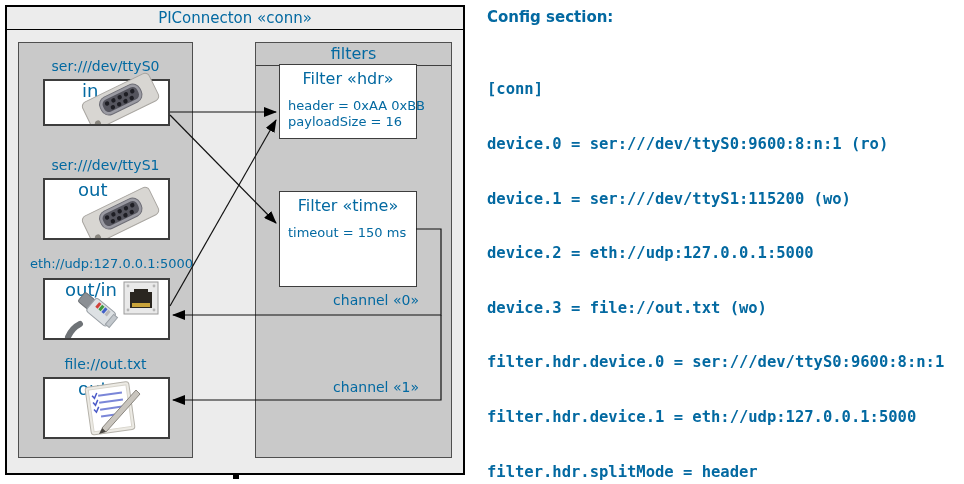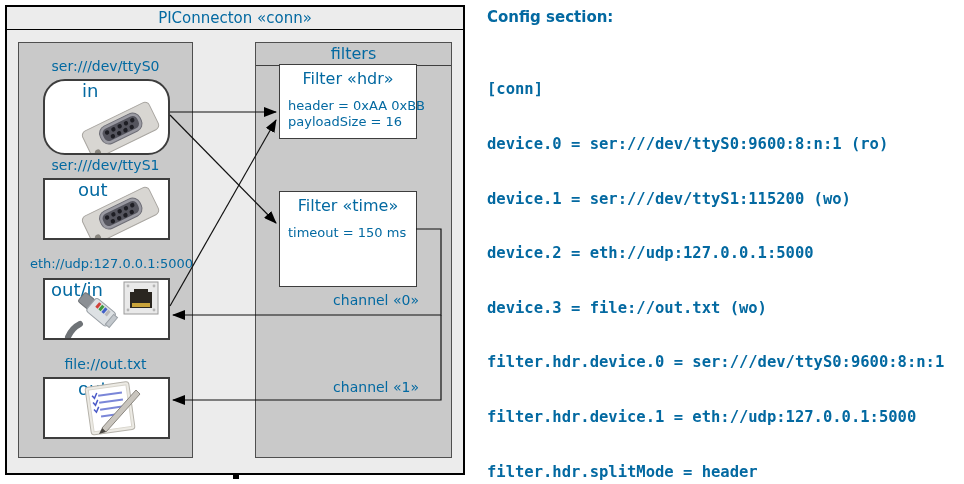--- a/index.html
+++ b/index.html
@@ -42,21 +42,21 @@
 <div class="canvas">
 
   <div class="abs outer-box"></div>
   <div class="abs diagram-title">PIConnecton «conn»</div>
 
   <div class="abs panel left-panel"></div>
   <div class="abs panel right-panel"></div>
   <div class="abs filters-title">filters</div>
 
   <div class="abs dev-label" style="top:57px;">ser:///dev/ttyS0</div>
-  <div class="abs dev-box" style="top:79px;height:76px;border-radius:22px;">
+  <div class="abs dev-box" style="top:79px;height:47px;">
     <span class="dir-label" style="left:37px;">in</span>
     <svg class="dev-icon" style="right:1px;bottom:0px;" width="92" height="56" viewBox="0 0 92 56">
       <g transform="rotate(-26 46 32)">
         <rect x="8" y="18" width="74" height="30" rx="5" fill="#d8d6d2" stroke="#a8a5a0"></rect>
         <rect x="24" y="22" width="44" height="19" rx="8" fill="#9a9aa2" stroke="#6e6e76"></rect>
         <rect x="27" y="25" width="38" height="13" rx="5" fill="#55555e"></rect>
         <circle cx="32" cy="29" r="2.2" fill="#1e1e24"></circle>
           <circle cx="39" cy="29" r="2.2" fill="#1e1e24"></circle>
         <circle cx="46" cy="29" r="2.2" fill="#1e1e24"></circle>
           <circle cx="53" cy="29" r="2.2" fill="#1e1e24"></circle>
@@ -87,21 +87,21 @@
           <circle cx="42.5" cy="35" r="2.2" fill="#1e1e24"></circle>
         <circle cx="49.5" cy="35" r="2.2" fill="#1e1e24"></circle>
           <circle cx="56.5" cy="35" r="2.2" fill="#1e1e24"></circle>
         <circle cx="15" cy="43" r="3" fill="#8a8780"></circle>
       </g>
     </svg>
   </div>
 
   <div class="abs dev-label small" style="top:255px;text-align:right;">eth://udp:127.0.0.1:5000</div>
   <div class="abs dev-box" style="top:278px;height:62px;">
-    <span class="dir-label" style="left:6px;">out/in</span>
+    <span class="dir-label" style="left:20px;">out/in</span>
     <svg class="dev-icon" style="right:6px;bottom:0px;" width="100" height="58" viewBox="0 0 100 58">
       <g>
         <rect x="62" y="2" width="34" height="32" fill="#e9e9e9" stroke="#9a9a9a"></rect>
         <circle cx="66" cy="6" r="1.4" fill="#b5b5b5"></circle>
           <circle cx="92" cy="6" r="1.4" fill="#b5b5b5"></circle>
         <circle cx="66" cy="30" r="1.4" fill="#b5b5b5"></circle>
           <circle cx="92" cy="30" r="1.4" fill="#b5b5b5"></circle>
         <path d="M68,28 L68,12 L72,12 L72,9 L86,9 L86,12 L90,12 L90,28 Z" fill="#2a2620"></path>
         <rect x="70" y="23" width="18" height="4" fill="#c9a33a"></rect>
       </g>

